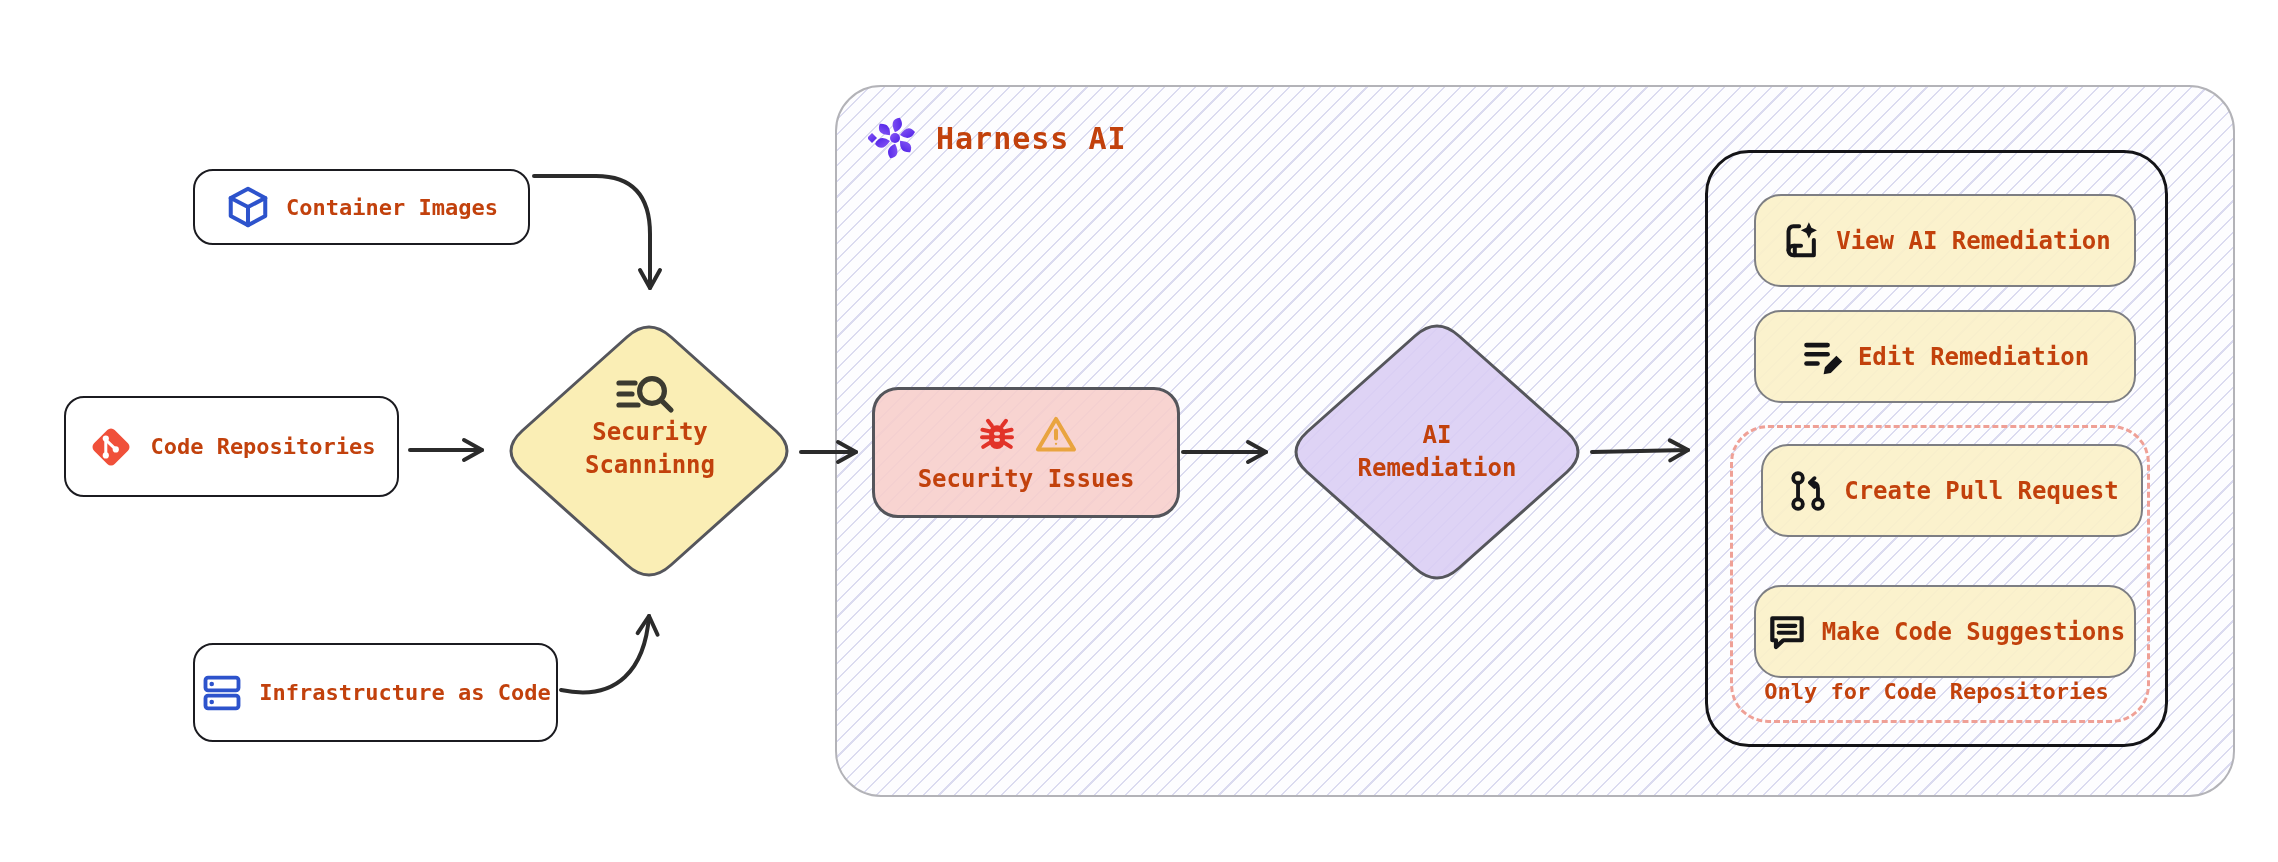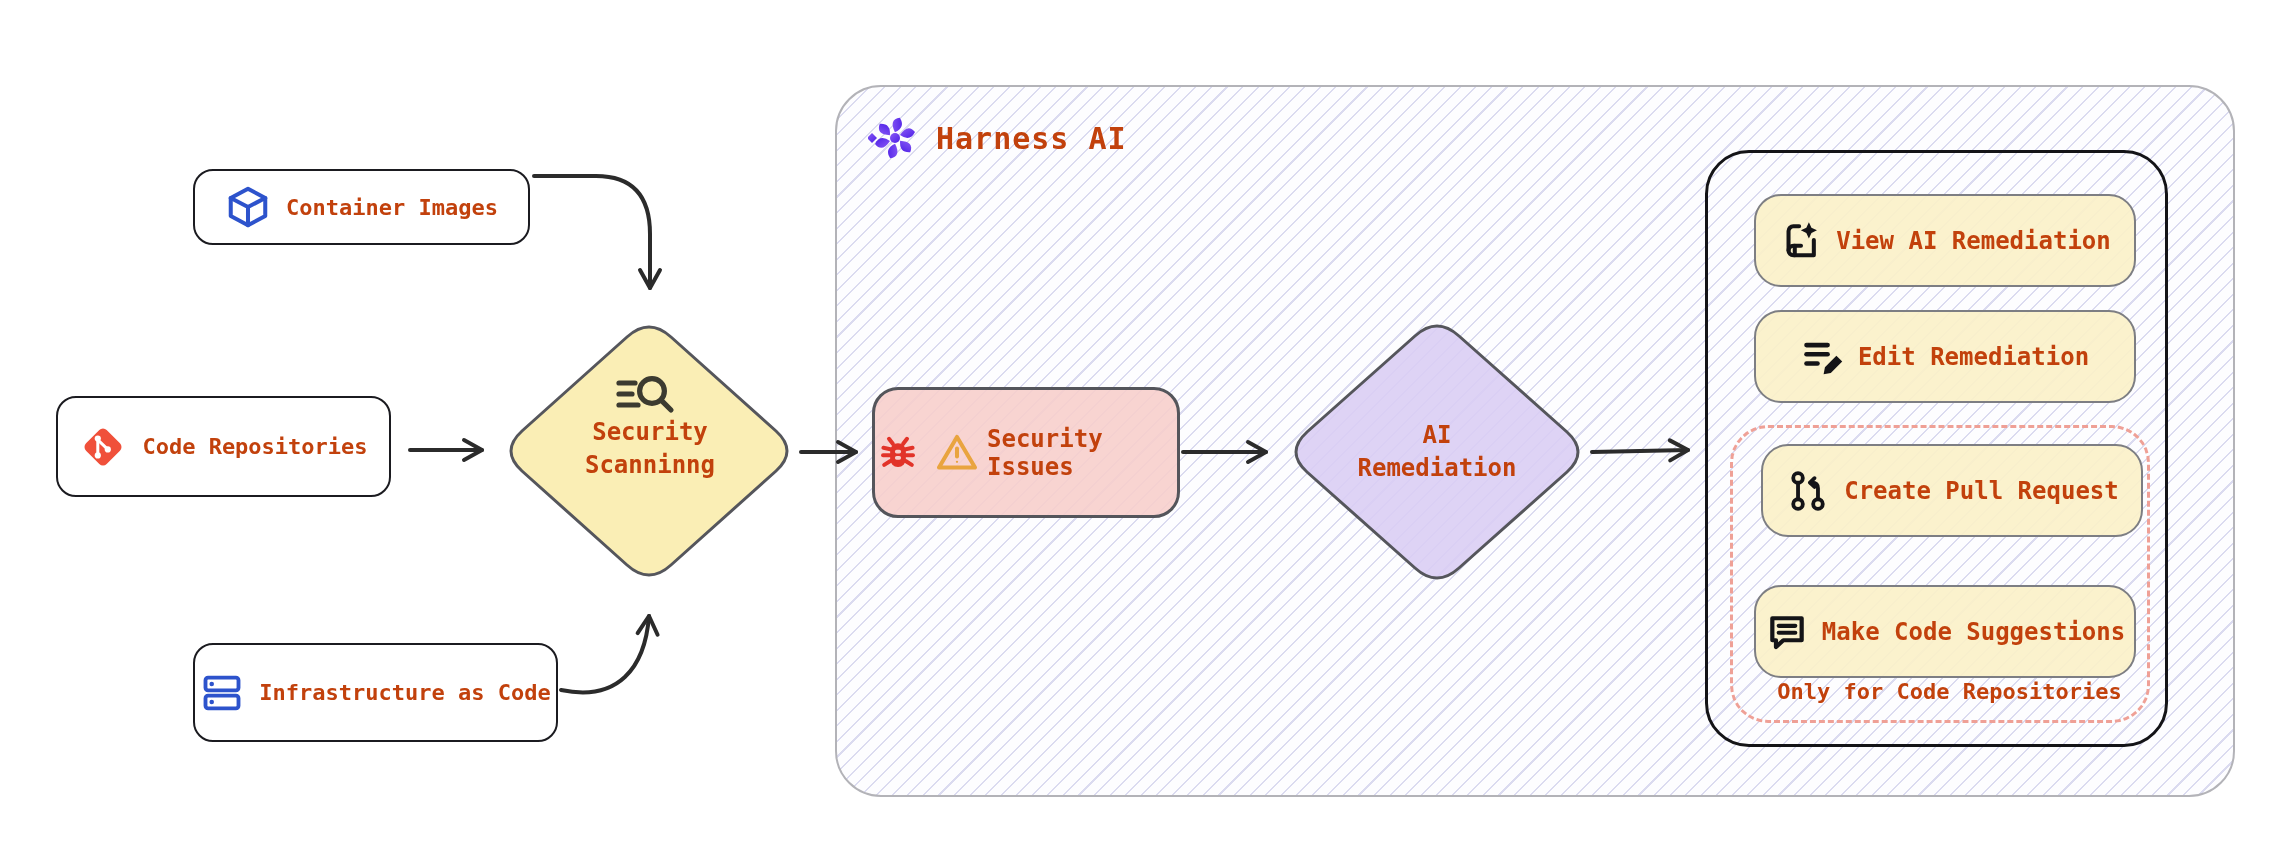--- a/index.html
+++ b/index.html
@@ -16,32 +16,32 @@
   }
   .harness-header{position:absolute;left:868px;top:112px;display:flex;align-items:center;gap:16px;z-index:4;}
   .harness-title{font-size:30px;font-weight:700;letter-spacing:1px;}
   
   .io-node{
     position:absolute;display:flex;align-items:center;justify-content:center;gap:15px;
     background:#ffffff;border:2.5px solid #1b1b20;border-radius:20px;box-sizing:border-box;
     font-size:22px;font-weight:600;z-index:4;
   }
   #node-container-images{left:193px;top:125px;width:337px;height:76px;margin-top:44px;}
-  #node-code-repositories{left:56px;top:396px;width:335px;height:101px;}
+  #node-code-repositories{left:64px;top:396px;width:335px;height:101px;}
   #node-infrastructure{left:193px;top:643px;width:365px;height:99px;}
   
   .diamond-label{position:absolute;text-align:center;font-size:24px;font-weight:600;line-height:33px;z-index:4;}
   #label-security-scanning{left:530px;top:416px;width:240px;}
   #icon-scan-wrap{position:absolute;left:613px;top:372px;z-index:4;}
   #label-ai-remediation{left:1297px;top:419px;width:280px;}
   
   .issues-node{
     position:absolute;left:872px;top:387px;width:308px;height:131px;box-sizing:border-box;
     border:3px solid #54555b;border-radius:26px;background:rgba(247,206,203,0.88);
-    display:flex;align-items:center;justify-content:center;gap:7px;z-index:4;
+    display:flex;flex-direction:column;align-items:center;justify-content:center;gap:7px;z-index:4;
   }
   .issues-icons{display:flex;align-items:center;gap:13px;}
   .issues-label{font-size:24px;font-weight:600;}
   
   .actions-box{
     position:absolute;left:1705px;top:150px;width:463px;height:597px;box-sizing:border-box;
     border:3.5px solid #141417;border-radius:44px;background:transparent;z-index:4;
   }
   .action-btn{
     position:absolute;left:46px;width:382px;height:93px;box-sizing:border-box;
@@ -51,21 +51,21 @@
   }
   #btn-view{top:41px;}
   #btn-edit{top:157px;}
   #btn-pr{top:291px;margin-left:7px;}
   #btn-suggest{top:406px;margin-top:26px;}
   .dashed-group{
     position:absolute;left:22px;top:272px;width:420px;height:298px;box-sizing:border-box;
     border:3px dashed #efa096;border-radius:38px;z-index:1;
   }
   .repo-note{position:absolute;left:0px;top:526px;width:100%;text-align:center;
-    font-size:22px;font-weight:600;z-index:2;padding-left:13px;}
+    font-size:22px;font-weight:600;z-index:2;}
   
   .overlay{position:absolute;left:0;top:0;z-index:3;}
   .icon{flex:0 0 auto;display:block;}
 </style>
 </head>
 <body>
 
 <div class="canvas">
 
   <div class="harness-panel"></div>

